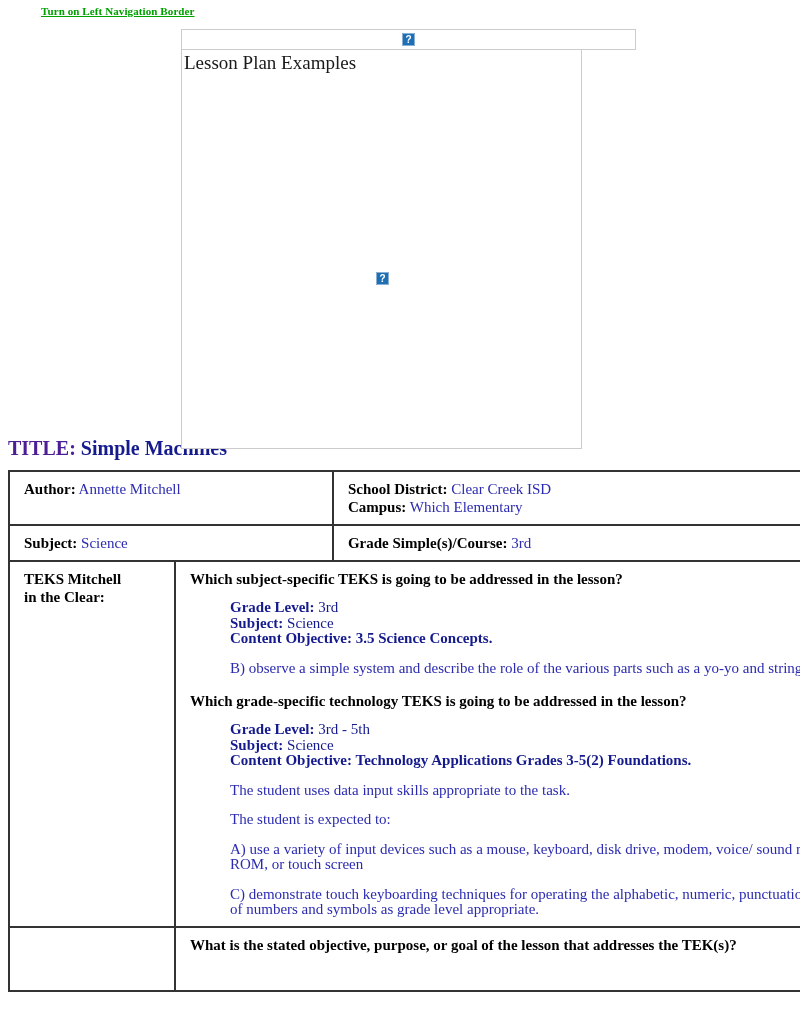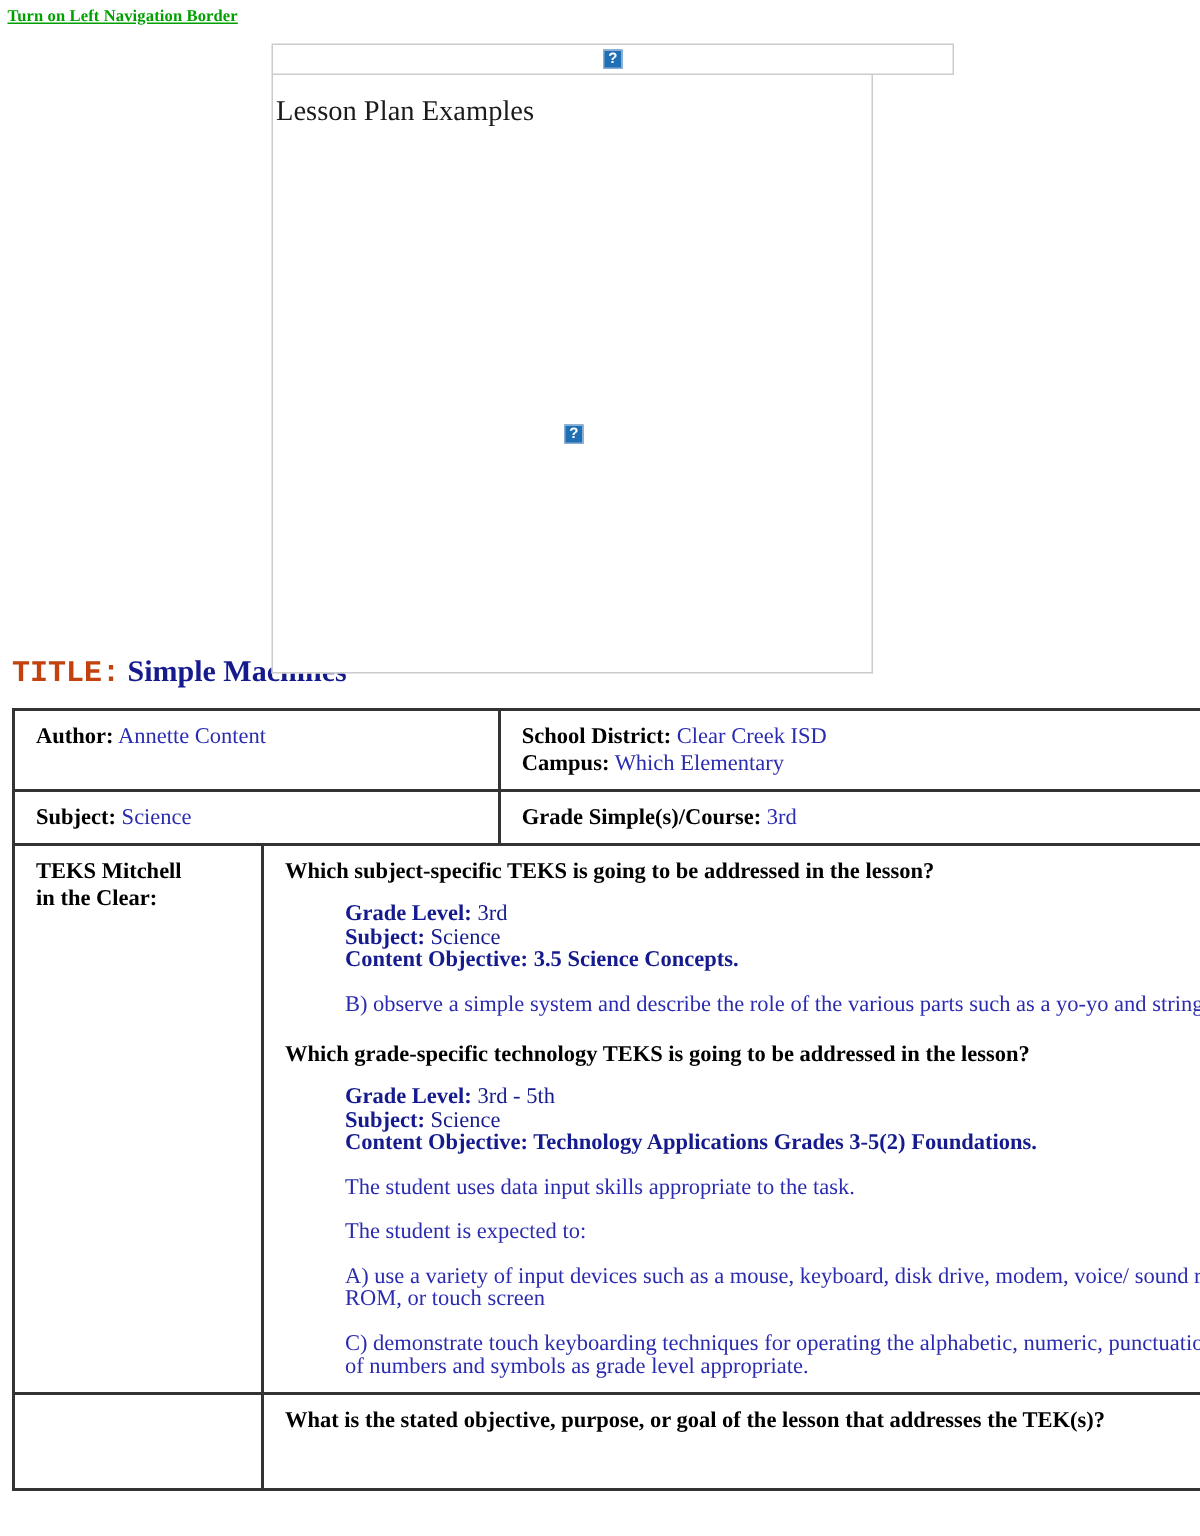--- a/index.html
+++ b/index.html
@@ -13,20 +13,21 @@
     overflow: hidden;
     font-family: "Liberation Serif", "DejaVu Serif", serif;
     color: #000000;
     position: relative;
   }
 
   
   .nav-link-row {
     padding: 1px 0 0 5px;
     height: 13px;
+    margin-left: 36px;
   }
   .nav-link {
     font-family: "Liberation Serif", "DejaVu Serif", serif;
     font-size: 11px;
     font-weight: bold;
     color: #00a000;
     text-decoration: underline;
     cursor: pointer;
     letter-spacing: 0.1px;
   }
@@ -59,21 +60,20 @@
     border-top: none;
     background: #ffffff;
     box-sizing: border-box;
   }
   .frame-heading {
     font-size: 19px;
     color: #1a1a1a;
     padding: 2px 0 0 2px;
     line-height: 22px;
     font-family: "Liberation Serif", "DejaVu Serif", serif;
-    margin-top: 12px;
   }
   .frame-center-icon {
     position: absolute;
     left: 194px;
     top: 194px;
   }
 
   
   .broken-img {
     display: inline-block;
@@ -100,21 +100,21 @@
   }
 
   
   .title-line {
     padding: 0 0 0 8px;
     font-size: 20px;
     font-weight: bold;
     line-height: 24px;
     margin-top: -2px;
   }
-  .title-label { color: #c2410c; font-family: Liberation Mono, monospace; }
+  .title-label { color: #4c1d95; }
   .title-value { color: #151b8d; }
 
   
   table.lesson {
     border-collapse: collapse;
     margin-left: 8px;
     margin-top: 10px;
     width: 1020px;       
     table-layout: fixed;
   }
@@ -208,21 +208,21 @@
 <table class="lesson">
   <colgroup>
     <col class="col-a">
     <col class="col-b">
   </colgroup>
   <tbody>
 
     <tr>
       <td class="info-cell">
         <span class="lbl">Author:</span>
-        <span class="val">Annette Content</span>
+        <span class="val">Annette Mitchell</span>
       </td>
       <td class="info-cell">
         <div>
           <span class="lbl">School District:</span>
           <span class="val">Clear Creek ISD</span>
         </div>
         <div>
           <span class="lbl">Campus:</span>
           <span class="val">Which Elementary</span>
         </div>

